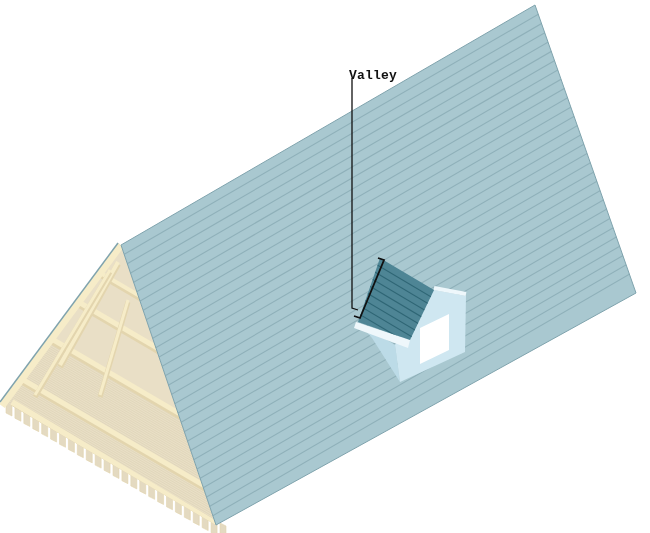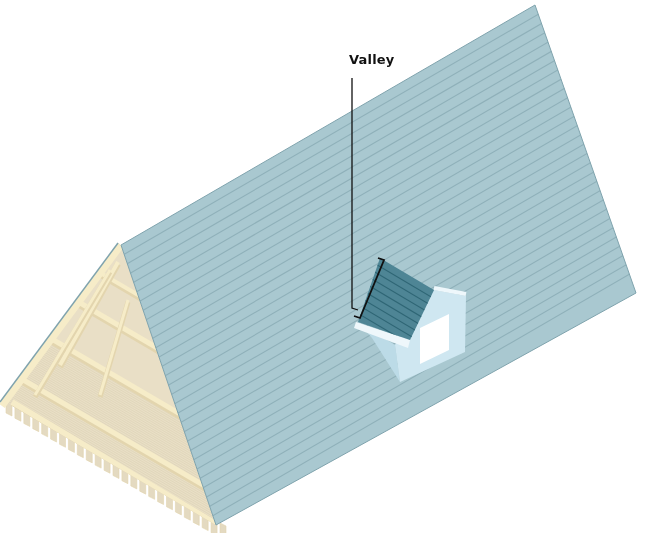--- a/index.html
+++ b/index.html
@@ -170,13 +170,13 @@
         <line x1="349.64444444444445" y1="308.48888888888894" x2="436.0444444444445" y2="359.6888888888889" stroke="#2f6675" stroke-width="1.1"></line>
       </g>
   </g>
 
   <g>
     <polyline id="leader" points="352,78 352,308 358,310" fill="none" stroke="#111111" stroke-width="1.3"></polyline>
     <polyline id="bracket" points="378,258 384,260 360,318 354,316" fill="none" stroke="#111111" stroke-width="1.8"></polyline>
   </g>
 </svg>
 
-<div class="label" id="valleyLabel" style="left: 349px; top: 52px;">Valley</div>
+<div class="label" id="valleyLabel" style="left: 349px; top: 68px; font-family: Liberation Mono, monospace;">Valley</div>
 
 </body></html>

